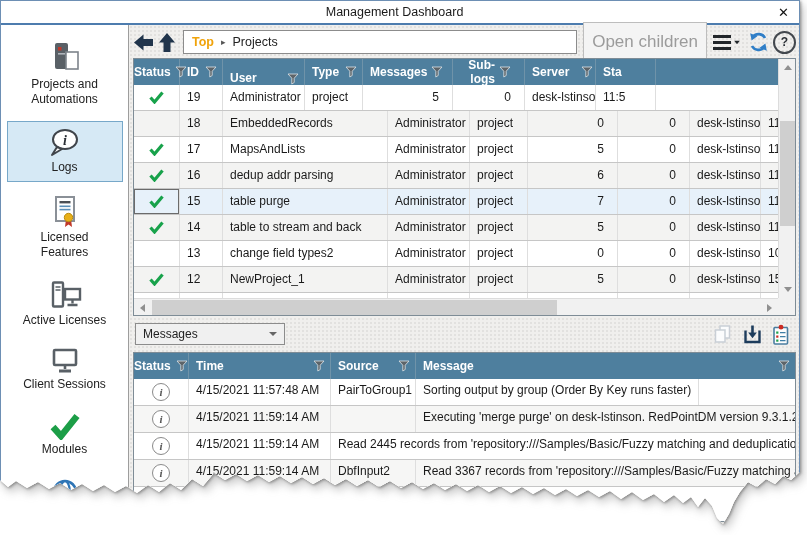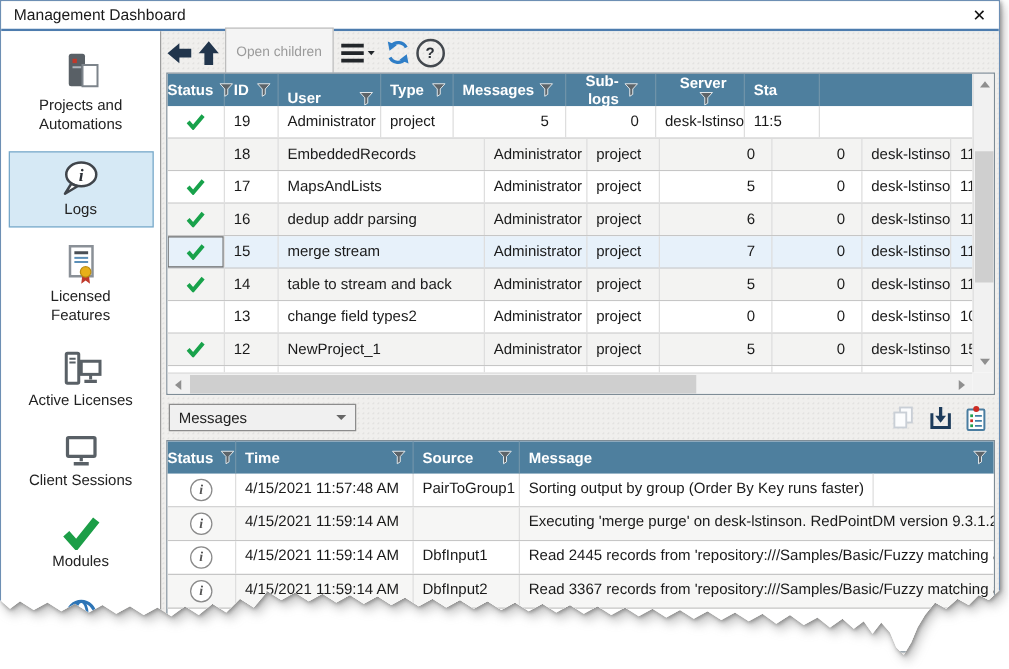--- a/index.html
+++ b/index.html
@@ -15,21 +15,21 @@
         632px 492px,621px 499px,610px 491px,599px 497px,588px 490px,577px 496px,566px 489px,555px 495px,
         544px 488px,533px 494px,522px 487px,511px 493px,500px 486px,489px 492px,478px 485px,467px 491px,
         456px 484px,445px 490px,434px 483px,423px 489px,412px 482px,401px 488px,390px 481px,379px 487px,
         368px 480px,357px 486px,346px 479px,335px 485px,324px 478px,313px 484px,302px 477px,291px 483px,
         280px 476px,269px 482px,258px 475px,247px 481px,236px 474px,225px 480px,214px 473px,203px 486px,
         192px 479px,181px 490px,170px 483px,159px 492px,148px 485px,137px 493px,126px 486px,115px 492px,
         104px 485px,93px 491px,82px 484px,71px 490px,60px 483px,49px 489px,38px 482px,27px 488px,16px 481px,
         8px 487px,0px 480px);}
   .titlebar{height:24px;background:#fff;border-bottom:2px solid #4d7cae;display:flex;align-items:center;
         padding:0 10px;box-sizing:border-box;}
-  .titlebar .title{font-size:12.5px;color:#1a1a1a;flex:1;}
+  .titlebar .title{font-size:12.5px;color:#1a1a1a;flex:1;text-align:center;}
   .close-x{font-size:13px;color:#111;cursor:default;line-height:1;}
   .body{display:flex;height:calc(100% - 26px);
         background-color:#f0efed;
         background-image:radial-gradient(#e2e1df 0.8px, transparent 0.8px);background-size:4px 4px;}
 
   
   .sidebar{width:128px;background:#fff;border-right:1px solid #9d9d9d;box-sizing:border-box;
         padding-top:10px;display:flex;flex-direction:column;align-items:center;}
   .side-item{width:116px;display:flex;flex-direction:column;align-items:center;gap:2px;
         padding:5px 2px 6px;margin-bottom:7px;border:1px solid transparent;box-sizing:border-box;}
@@ -38,21 +38,21 @@
 
   
   .main{flex:1;position:relative;padding:3px 3px 0 4px;box-sizing:border-box;display:flex;flex-direction:column;}
   .toolbar{height:28px;display:flex;align-items:center;gap:3px;margin-bottom:2px;}
   .crumbbox{flex:1;height:24px;background:#fff;border:1px solid #8c8c8c;box-sizing:border-box;
         display:flex;align-items:center;padding:0 8px;margin:0 3px;}
   .crumb-root{color:#f0a30a;font-weight:bold;font-size:12.5px;}
   .crumb-sep{color:#555;font-size:9px;margin:0 7px;}
   .crumb-cur{color:#222;font-size:12.5px;}
   .btn-openchildren{height:41px;border:1px solid #bdbdbd;background:#f4f4f4;color:#9b9b9b;
-        font-size:11px;padding:0 8px;display:flex;align-items:center;box-sizing:border-box;}
+        font-size:17px;padding:0 8px;display:flex;align-items:center;box-sizing:border-box;}
   .hamburger{display:flex;align-items:center;gap:2px;padding:0 3px;}
   .hamburger .bars{display:flex;flex-direction:column;gap:3px;}
   .hamburger .bar{width:18px;height:3px;background:#22262a;}
   .tri-down{width:0;height:0;border-left:4px solid transparent;border-right:4px solid transparent;
         border-top:5px solid #22262a;}
   .help-circle{width:19px;height:19px;border:2px solid #43484e;border-radius:50%;color:#2b3036;
         font-size:12px;font-weight:bold;display:flex;align-items:center;justify-content:center;}
 
   
   .grid{position:relative;border:1px solid #7e8c96;background:#fff;box-sizing:border-box;overflow:hidden;}
@@ -69,21 +69,21 @@
   .cell{font-size:12px;color:#1a1a1a;line-height:24px;padding:0 7px;box-sizing:border-box;
         border-right:1px solid #dedede;white-space:nowrap;overflow:hidden;flex:none;}
   .trow.selected .c-status{box-shadow:inset 0 0 0 1px #6b6b6b;}
   .c-status{width:46px;text-align:center;padding:0;}
   .c-id{width:43px;}
   .c-name{width:165px;}
   .c-user{width:82px;align-items:flex-end;}
   .c-type{width:58px;}
   .c-messages{width:90px;text-align:right;padding-right:13px;}
   .c-sublogs{width:72px;text-align:right;padding-right:13px;}
-  .c-server{width:71px;padding-right:2px;flex-direction:column;}
+  .c-server{width:71px;padding-right:2px;}
   .c-start{width:60px;}
   
   .m-status{width:55px;text-align:center;padding:0;}
   .m-time{width:142px;}
   .m-source{width:85px;}
   .m-message{flex:1 1 auto;border-right:none;}
   .mrow{display:flex;border-bottom:1px solid #c6c6c6;background:#fff;align-items:stretch;}
   .mrow:nth-child(even){background:#f6f6f5;}
   .mcell{font-size:12px;color:#1a1a1a;padding:4px 7px;box-sizing:border-box;border-right:1px solid #dedede;
         line-height:14px;flex:none;}
@@ -218,20 +218,25 @@
           <span class="icon-sp">
             <svg width="21" height="19" viewBox="0 0 21 19">
               <polygon points="1,9.5 10.5,1.5 10.5,6 20,6 20,13 10.5,13 10.5,17.5" fill="#21354c"></polygon>
             </svg>
           </span>
           <span class="icon-sp">
             <svg width="20" height="21" viewBox="0 0 20 21">
               <polygon points="10,1 18,10.5 13.5,10.5 13.5,20 6.5,20 6.5,10.5 2,10.5" fill="#21354c"></polygon>
             </svg>
           </span>
+          <div class="crumbbox">
+            <span class="crumb-root">Top</span>
+            <span class="crumb-sep">▸</span>
+            <span class="crumb-cur">Projects</span>
+          </div>
           <div class="btn-openchildren">Open children</div>
           <div class="hamburger">
             <span class="bars">
                   <span class="bar"></span>
                   <span class="bar"></span>
                   <span class="bar"></span>
                 </span>
             <span class="tri-down" style="transform:scale(.7);"></span>
           </div>
           <span class="icon-sp">
@@ -356,21 +361,21 @@
                     <div class="cell c-messages">6</div>
                     <div class="cell c-sublogs">0</div>
                     <div class="cell c-server">desk-lstinson</div>
                     <div class="cell c-start">11:5</div>
                   </div>
                   <div class="trow selected">
                     <div class="cell c-status"><span><svg width="15" height="13" viewBox="0 0 15 13" style="vertical-align:middle;">
                           <path d="M1.5 6.5 L5.5 11 L13.5 1.5" fill="none" stroke="#18a24b" stroke-width="3.2"></path>
                         </svg></span></div>
                     <div class="cell c-id">15</div>
-                    <div class="cell c-name">merge stream</div>
+                    <div class="cell c-name">table purge</div>
                     <div class="cell c-user">Administrator</div>
                     <div class="cell c-type">project</div>
                     <div class="cell c-messages">7</div>
                     <div class="cell c-sublogs">0</div>
                     <div class="cell c-server">desk-lstinson</div>
                     <div class="cell c-start">11:5</div>
                   </div>
                   <div class="trow">
                     <div class="cell c-status"><span><svg width="15" height="13" viewBox="0 0 15 13" style="vertical-align:middle;">
                           <path d="M1.5 6.5 L5.5 11 L13.5 1.5" fill="none" stroke="#18a24b" stroke-width="3.2"></path>
@@ -527,21 +532,20 @@
                     </div>
                     <div class="mcell m-time" style="white-space: nowrap;">4/15/2021 11:59:14 AM</div>
                     <div class="mcell m-source"></div>
                     <div class="mcell m-message">Executing 'merge purge' on desk-lstinson. RedPointDM version 9.3.1.2539, project_id=4, log_id=15</div>
                   </div>
                   <div class="mrow">
                     <div class="mcell m-status">
                       <span class="info-i">i</span>
                     </div>
                     <div class="mcell m-time" style="white-space: nowrap;">4/15/2021 11:59:14 AM</div>
-                    <div class="mcell m-source">DbfInput1</div>
                     <div class="mcell m-message">Read 2445 records from 'repository:///Samples/Basic/Fuzzy matching and deduplication/Data/mailing1.dbf'</div>
                   </div>
                   <div class="mrow">
                     <div class="mcell m-status">
                       <span class="info-i">i</span>
                     </div>
                     <div class="mcell m-time" style="white-space: nowrap;">4/15/2021 11:59:14 AM</div>
                     <div class="mcell m-source">DbfInput2</div>
                     <div class="mcell m-message">Read 3367 records from 'repository:///Samples/Basic/Fuzzy matching and deduplication/Data/mailing2.dbf'</div>
                   </div>

